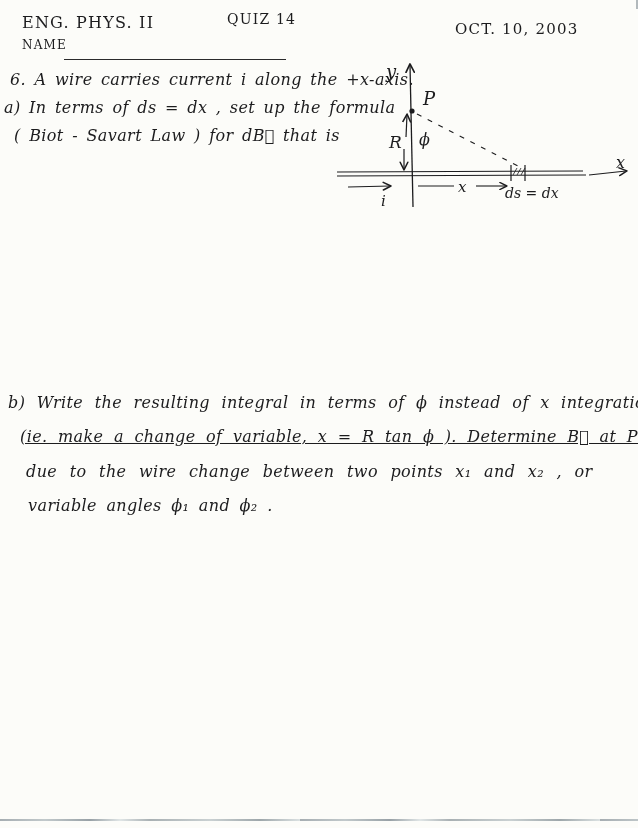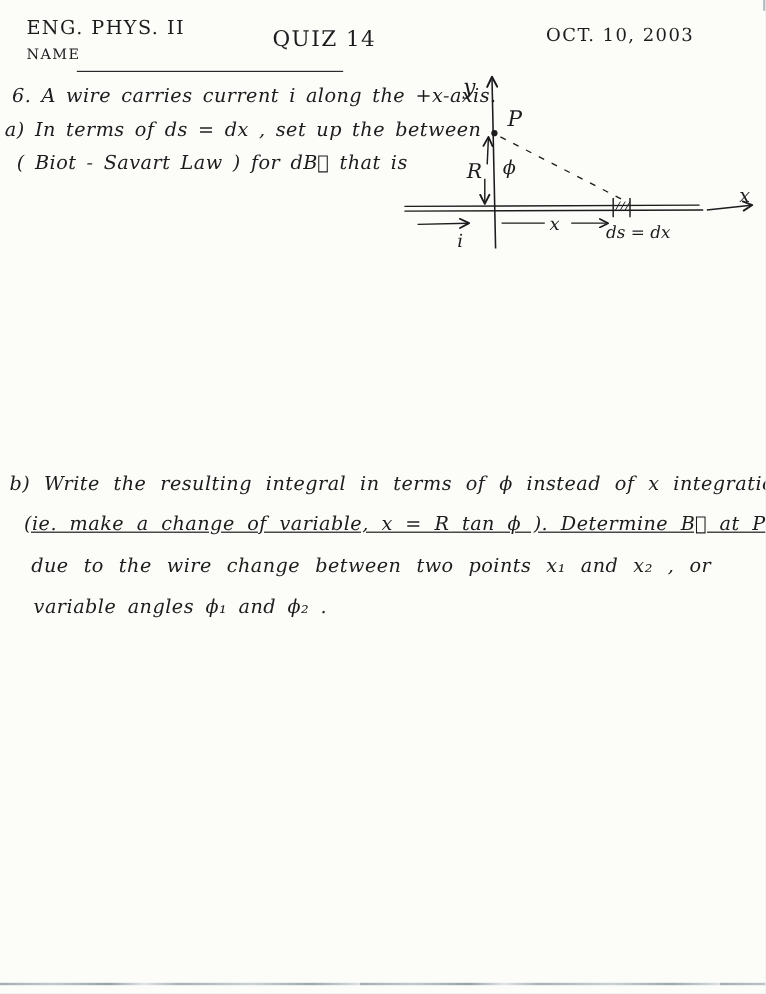--- a/index.html
+++ b/index.html
@@ -22,21 +22,21 @@
     line-height: 1.1;
   }
   .print {
     position: absolute;
     font-style: normal;
     white-space: nowrap;
     letter-spacing: 1.2px;
   }
   
   .course { left: 22px;  top: 13px; font-size: 16px; text-align: right; }
-  .quiz   { left: 227px; top: 11px; font-size: 18px; margin-top: 11px; }
+  .quiz   { left: 227px; top: 11px; font-size: 14px; }
   .date   { left: 455px; top: 20px;  font-size: 15px; }
   .name-label { left: 22px; top: 38px; font-size: 12px; }
   .name-line {
     position: absolute; left: 64px; top: 59px;
     width: 222px; height: 0;
     border-bottom: 1.6px solid #2a2a2c;
   }
   
   .q1 { font-size: 16px; }
   .q1-l0 { left: 10px; top: 71px;  }
@@ -81,21 +81,21 @@
 
 <div class="page">
 
   <span class="print course">ENG. PHYS. II</span>
   <span class="print quiz">QUIZ 14</span>
   <span class="print date">OCT. 10, 2003</span>
   <span class="print name-label">NAME</span>
   <span class="name-line"></span>
 
   <span class="hw q1 q1-l0">6.   A wire carries current i along the +x-axis.</span>
-  <span class="hw q1 q1-l1">a) In terms of  ds = dx ,  set up the between</span>
+  <span class="hw q1 q1-l1">a) In terms of  ds = dx ,  set up the formula</span>
   <span class="hw q1 q1-l2">( Biot - Savart Law )  for  dB⃗  that is</span>
 
   <svg class="diagram" viewBox="0 0 308 165" xmlns="http://www.w3.org/2000/svg">
     <defs>
       <marker id="ah" viewBox="0 0 10 10" refX="8" refY="5" markerWidth="8" markerHeight="8" orient="auto-start-reverse">
         <path d="M1 1 L9 5 L1 9" fill="none" stroke="#1c1c1e" stroke-width="1.6" stroke-linecap="round" stroke-linejoin="round"></path>
       </marker>
     </defs>
 
     <path d="M83 152 L80 10" stroke="#1c1c1e" stroke-width="1.3" fill="none" marker-end="url(#ah)"></path>

